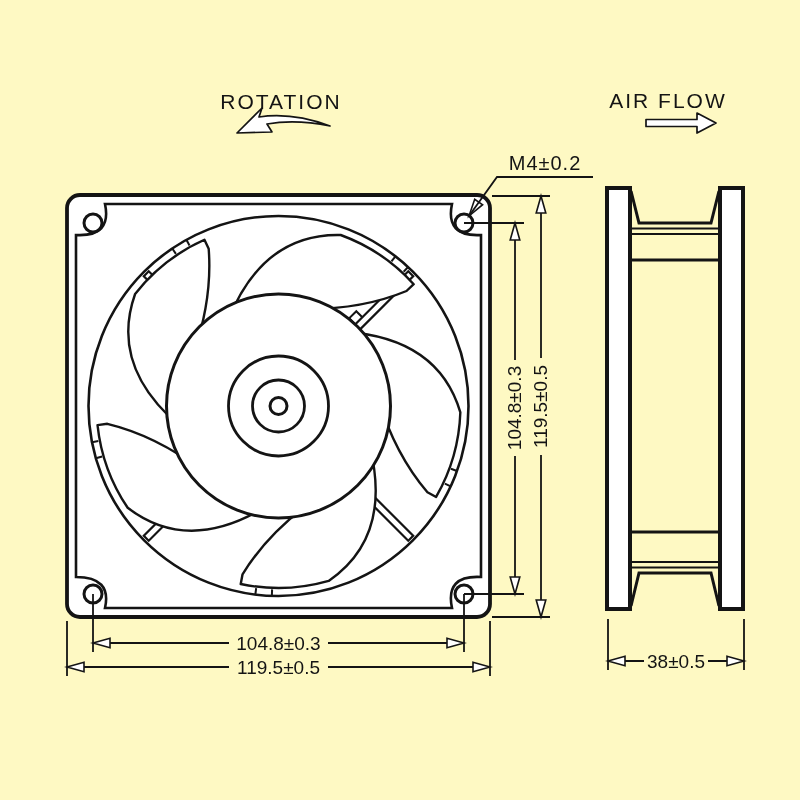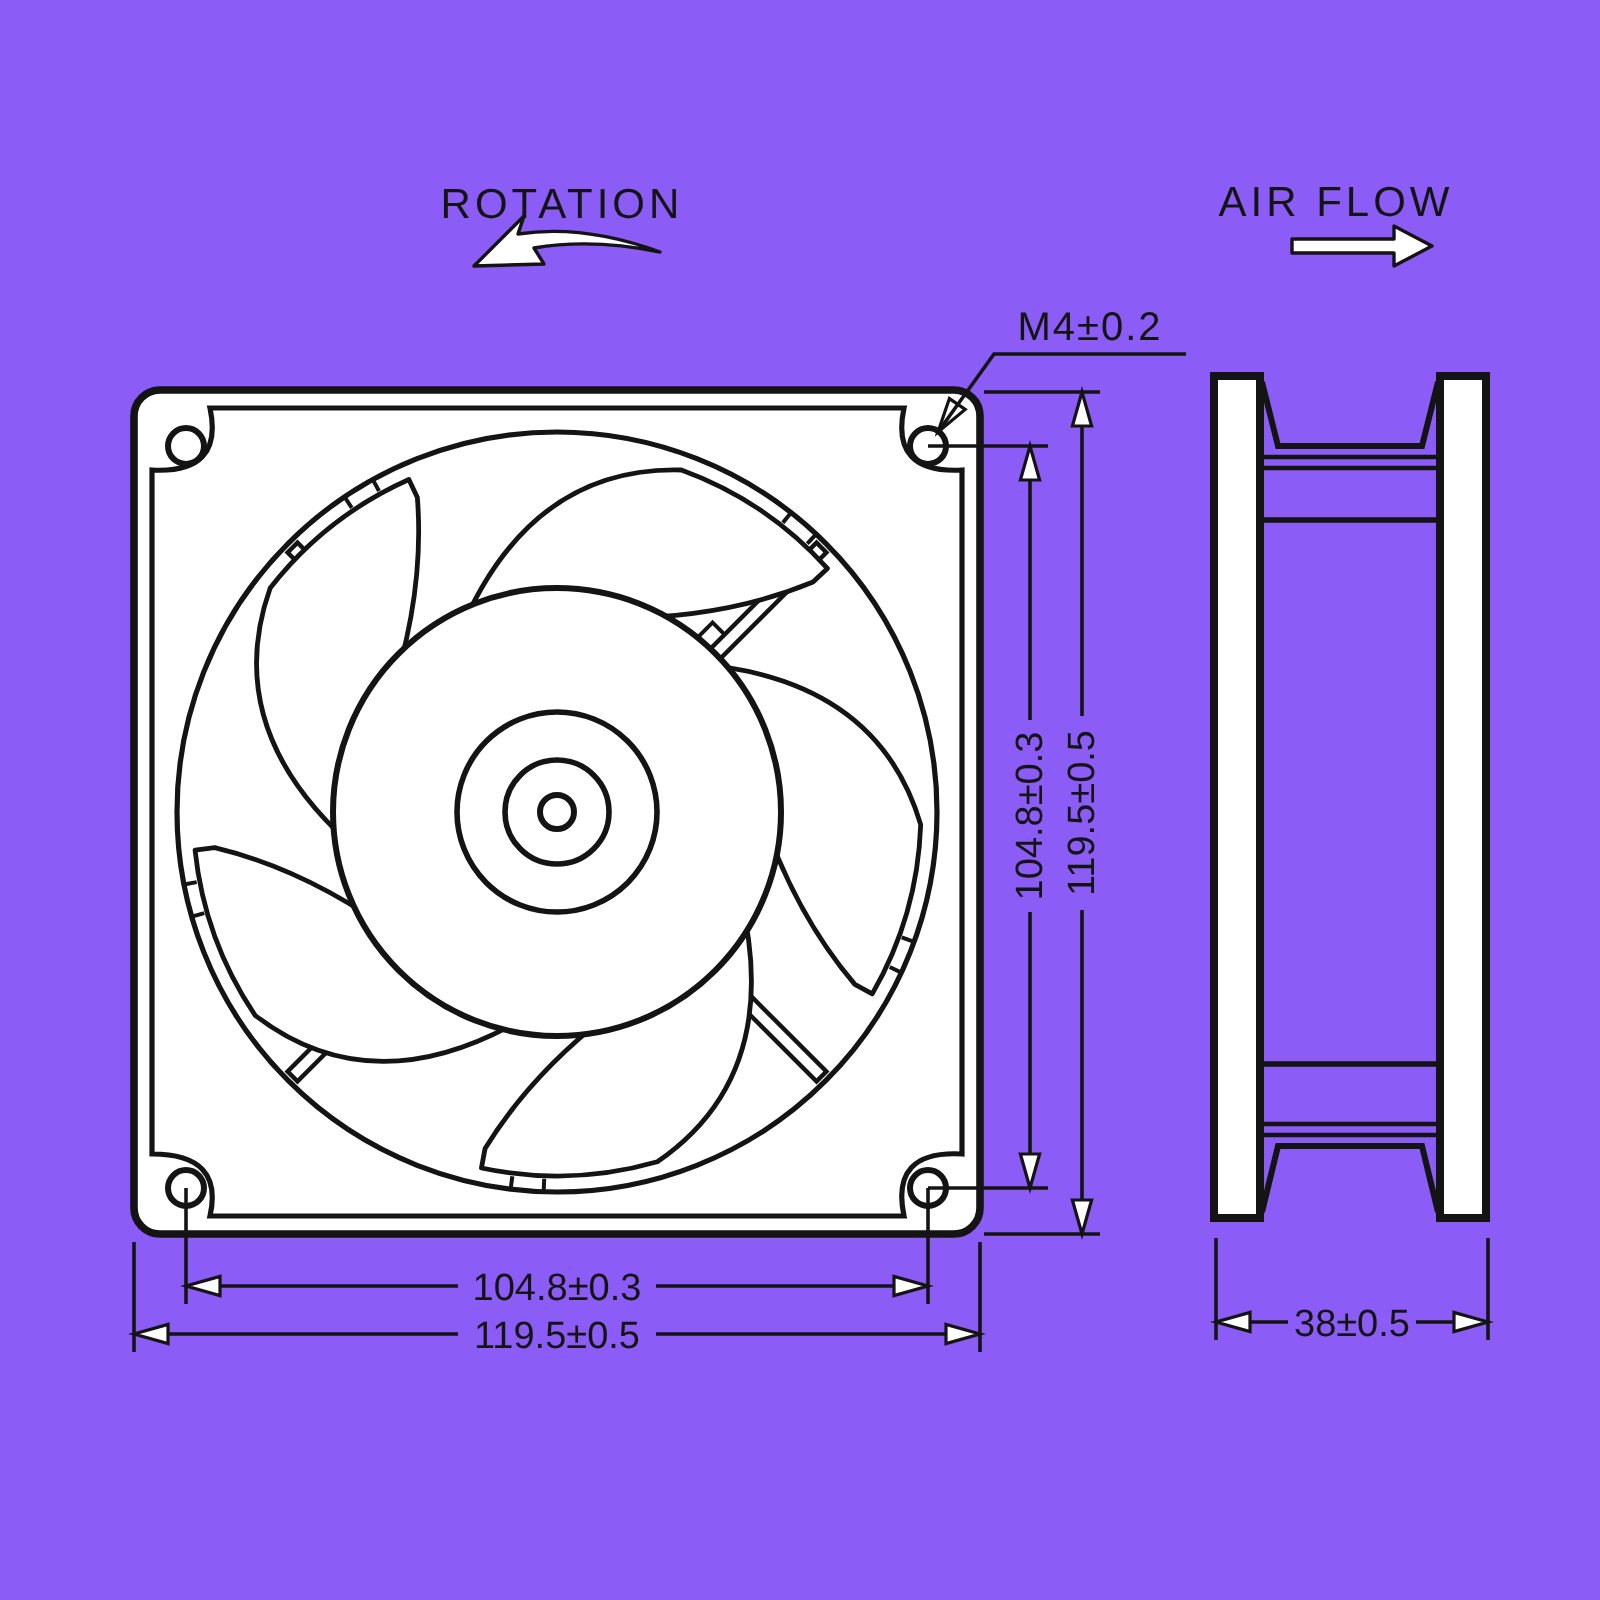--- a/index.html
+++ b/index.html
@@ -1,19 +1,19 @@
 <!DOCTYPE html>
 <html><head>
 <meta charset="utf-8">
 <style>
   html,body{margin:0;padding:0;background:#fff;}
   .canvas{
     position:relative;
     width:800px;height:800px;
-    background:#8b5cf6;
+    background:#fef9c3;
     font-family:"Liberation Sans", sans-serif;
   }
   svg text{fill:#141414;}
   .lbl{font-size:21px;letter-spacing:2px;}
   .dim{font-size:19px;}
   .m4{font-size:20px;letter-spacing:1px;}
 </style>
 </head>
 <body>
 

